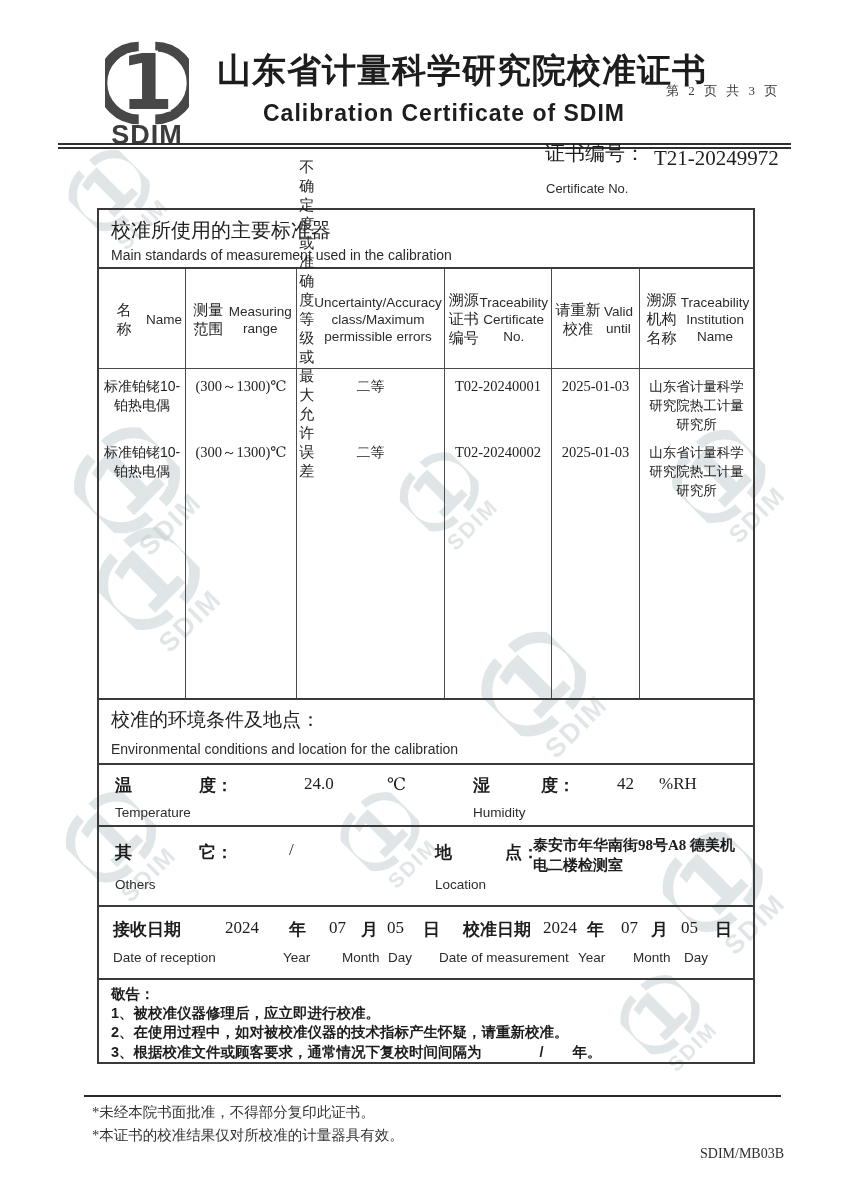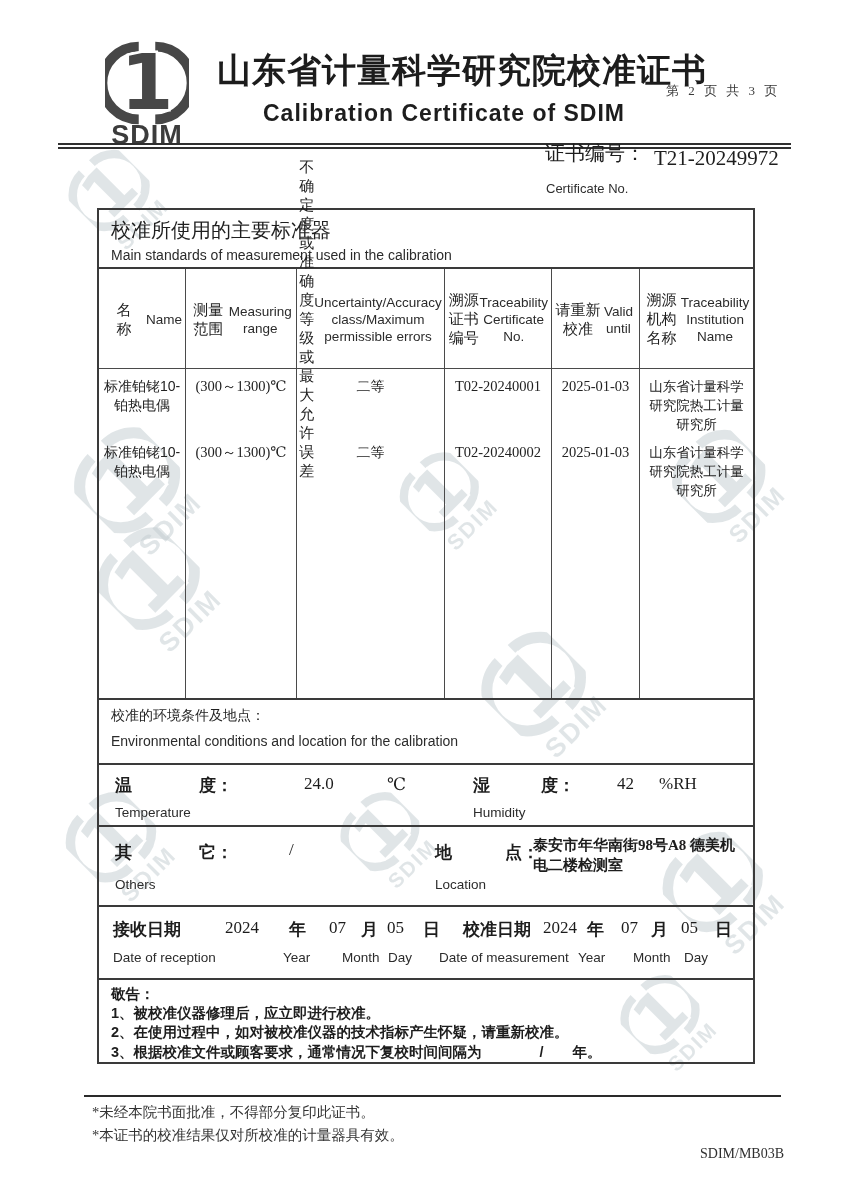--- a/index.html
+++ b/index.html
@@ -35,21 +35,21 @@
   .certno-en { position:absolute; left:546px; top:181px; font-size:13px; color:#2e2e2e; }
 
   
   .main-box { position:absolute; left:97px; top:208px; width:658px; height:856px;
               border:2px solid #3a3a3a; display:flex; flex-direction:column; background:transparent; }
   .sec-title { border-bottom:2px solid #3a3a3a; padding:7px 12px 0 12px; }
   .sec-title .zh { font-size:20px; color:#1f1f1f; }
   .sec-title .en { font-size:14px; color:#2b2b2b; margin-top:3px; }
   .sec-std-title { height:60px; }
   .sec-env-title { height:65px; }
-  .sec-env-title .zh { font-size:14px; }
+  .sec-env-title .zh { font-size:19px; }
   .sec-env-title .en { margin-top:8px; }
 
   
   .tbl { height:435px; border-bottom:2px solid #3a3a3a; display:flex; }
   .col { border-right:1.5px solid #4a4a4a; display:flex; flex-direction:column; }
   .col:last-child { border-right:none; flex:1; }
   .c0{width:87px;} .c1{width:111px;} .c2{width:148px;} .c3{width:107px;} .c4{width:88px;}
   .th { height:100px; border-bottom:1.5px solid #4a4a4a; display:flex; flex-direction:row;
         align-items:center; justify-content:center; text-align:center; padding:2px 3px; }
   .th .zh { font-size:15px; line-height:19px; color:#1f1f1f; }

